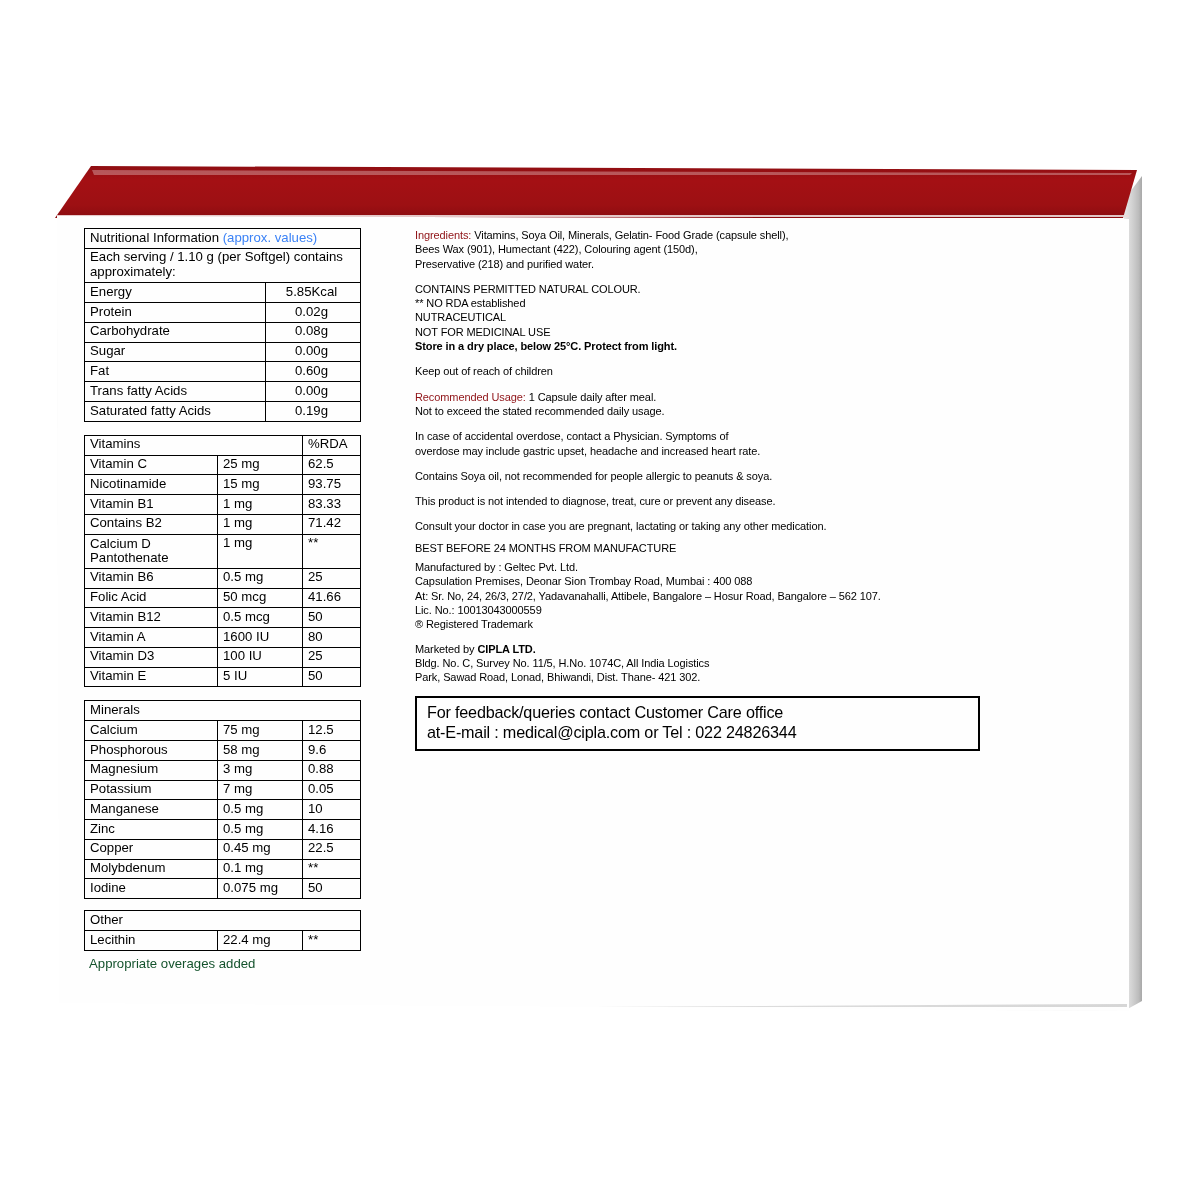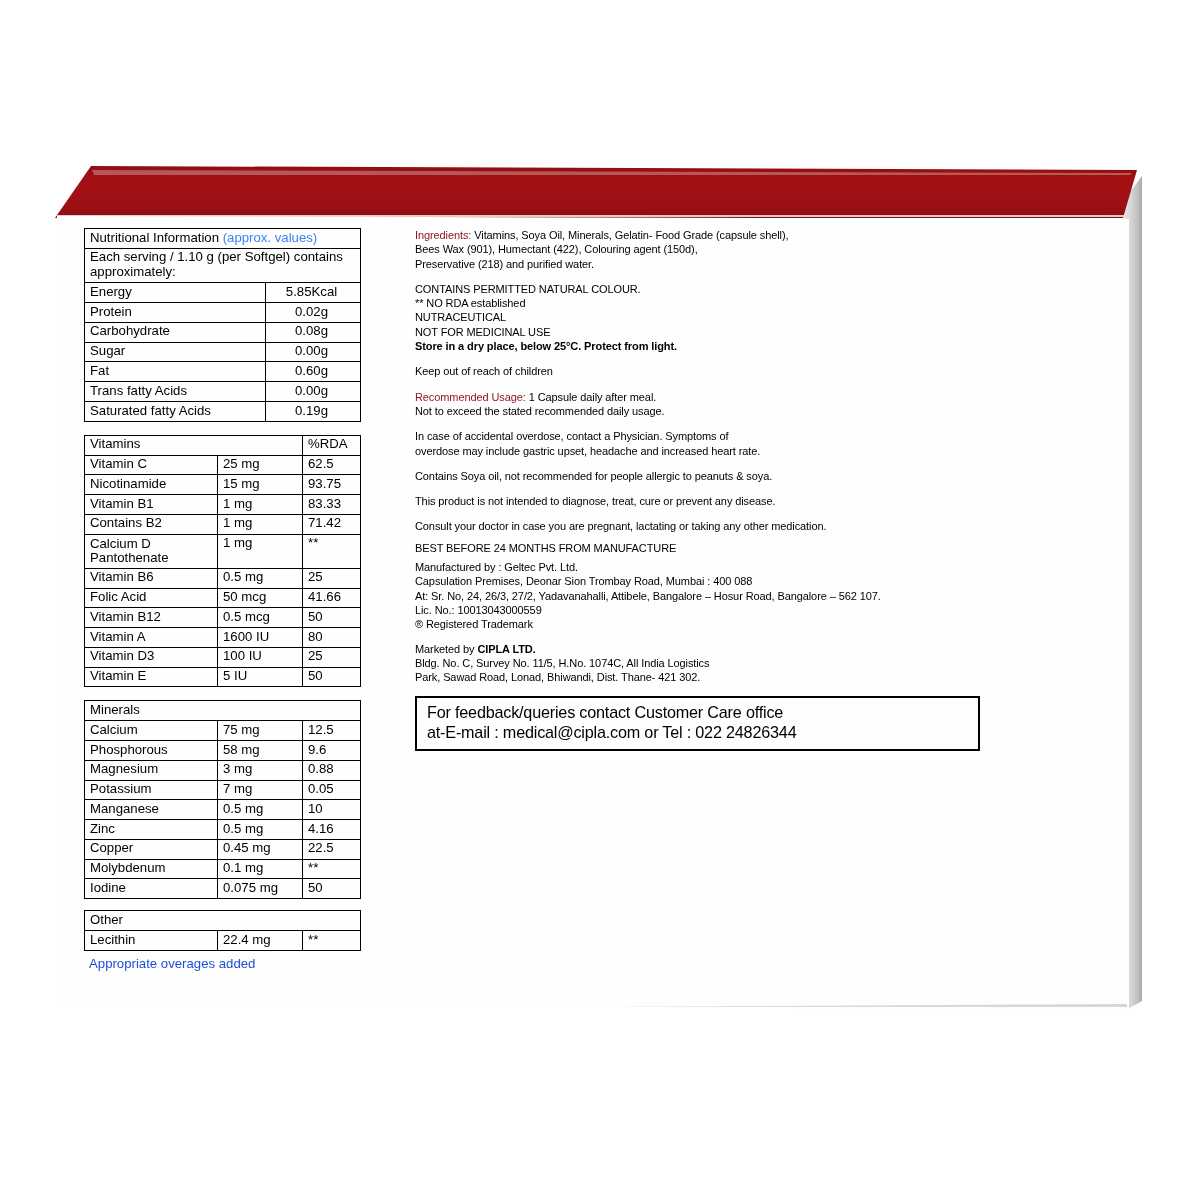--- a/index.html
+++ b/index.html
@@ -103,21 +103,21 @@
     font-size: 13px;
   }
   .title-cell .plain { color: #3b82f6; }
 
   .serving { font-size: 13.4px; line-height: 1.12; white-space: normal !important; }
   .gap-13 { height: 13px; }
   .gap-11 { height: 11px; }
 
   .overages {
     font-size: 13.2px;
-    color: #1d4ed8;
+    color: #14532d;
     margin-top: 5px;
     padding-left: 5px;
   }
 
   
   .col-right p {
     margin: 0;
     color: #000;
     font-size: 11px;
     line-height: 1.30;

